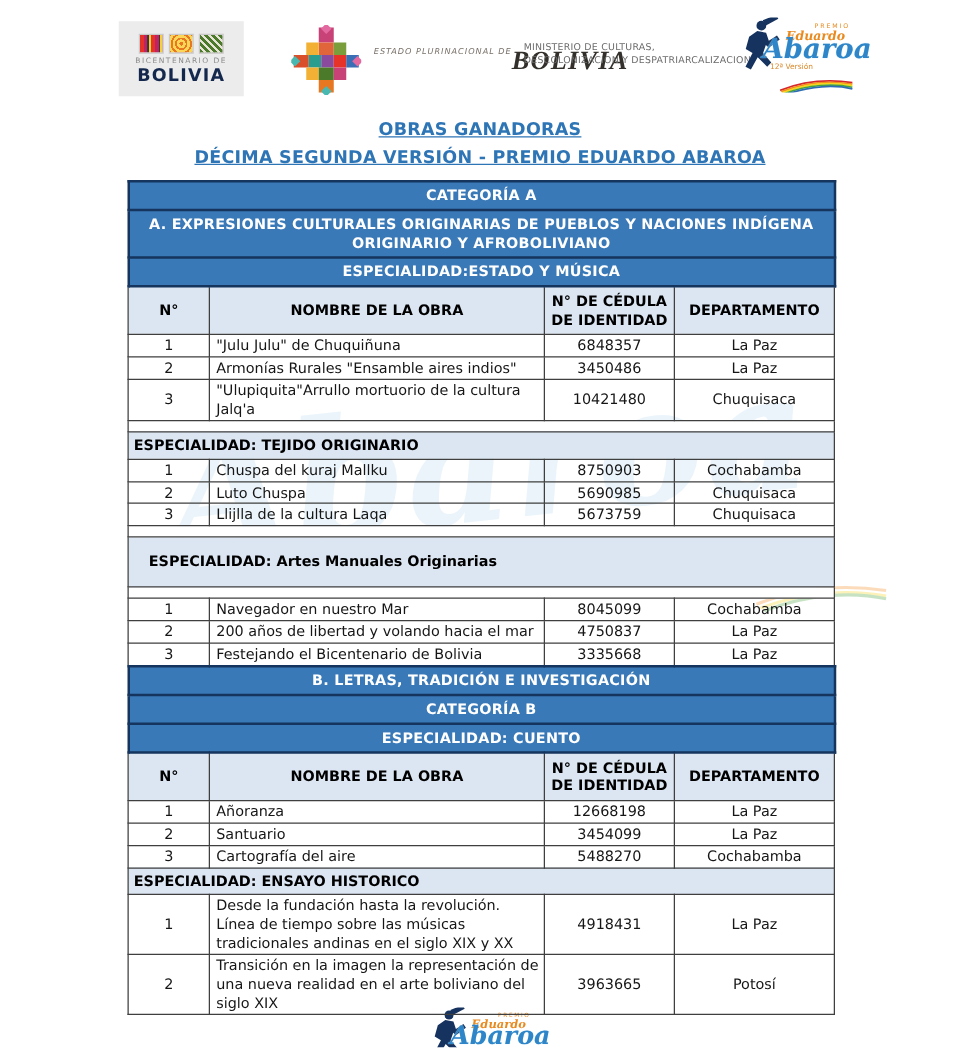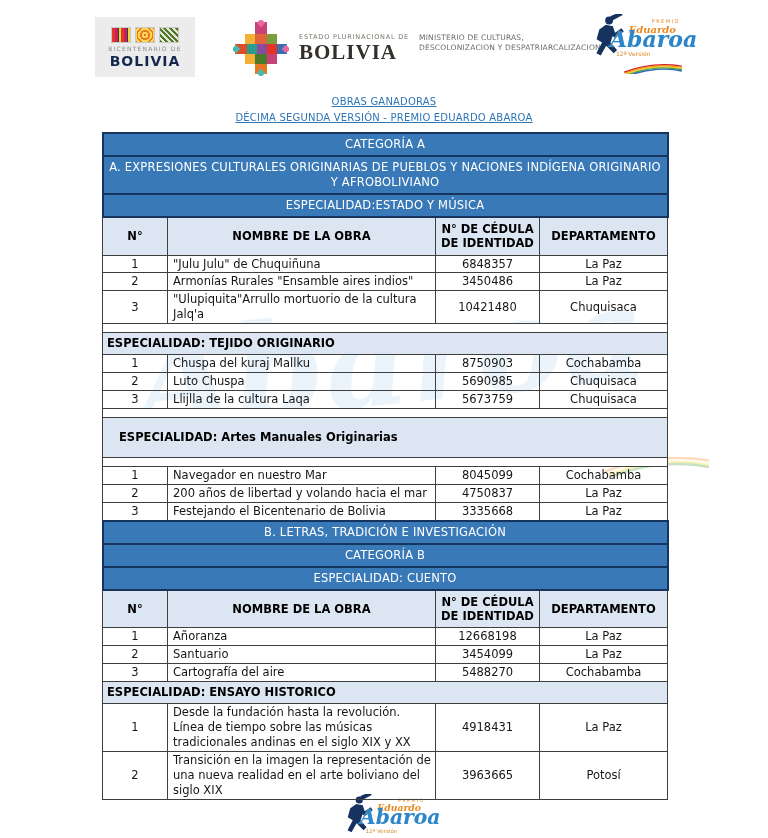--- a/index.html
+++ b/index.html
@@ -18,50 +18,50 @@
   .bicent-squares { display:flex; gap:4px; }
   .bicent-squares .sq { width:20px; height:16px; border:1px solid #c9c9c9; }
   .sq1 { background:repeating-linear-gradient(90deg,#e5332a 0 3px,#c02364 3px 6px,#3a3a3a 6px 7px,#f0d23c 7px 9px); }
   .sq2 { background:repeating-radial-gradient(circle at 50% 50%, #e87722 0 1.5px, #fcd757 1.5px 3.5px); }
   .sq3 { background:repeating-linear-gradient(45deg,#4b7a2b 0 2px,#e8e4d8 2px 4px),repeating-linear-gradient(-45deg,#3e6a24 0 2px,transparent 2px 4px); background-color:#e8e4d8; }
   .bicent-top { font-size:6px; letter-spacing:1.2px; color:#8a8a8a; white-space:nowrap; }
   .bicent-name { font-size:14px; font-weight:bold; color:#14284e; letter-spacing:1px; line-height:1; }
 
   .estado-group { position:absolute; left:233px; top:20px; display:flex; align-items:center; gap:10px; }
   .chakana { width:56px; height:56px; flex:0 0 auto; }
-  .estado-text { display:flex; flex-direction:column; }
+  .estado-text { display:flex; flex-direction:row;font-style:italic; }
   .estado-small { font-size:6.5px; letter-spacing:.8px; color:#7a726a; white-space:nowrap; }
   .estado-name { font-family:"Liberation Serif", serif; font-size:21px; font-weight:bold; color:#33302b; letter-spacing:1px; line-height:1.05; }
 
   .ministry { position:absolute; left:392px; top:33px; font-size:7.5px; line-height:1.35; color:#6b6b6b; letter-spacing:.2px;margin-left:27px; }
 
   
   .abaroa-logo { position:relative; width:96px; height:64px; }
   .abaroa-logo.header-pos { position:absolute; left:588px; top:14px; }
   .figure-svg { position:absolute; left:0; top:0; width:40px; height:50px; }
   .abaroa-text { position:absolute; left:22px; top:4px; width:74px; }
   .premio-word { display:block; font-size:5px; letter-spacing:1.5px; color:#e98a1f; text-align:right; padding-right:4px; }
   .eduardo-word { display:block; font-family:"DejaVu Serif", serif; font-style:italic; font-weight:bold; font-size:10px; color:#e98a1f; text-align:right; padding-right:8px; margin-bottom:-7px; }
   .abaroa-word { display:block; font-family:"DejaVu Serif", serif; font-style:italic; font-weight:bold; font-size:22px; color:#2e86c8; line-height:1; text-shadow:0 0 1px #bfe0f5; }
   .version-word { display:block; font-size:6px; color:#d98a2b; margin:0 0 0 6px; }
   .swoosh-svg { position:absolute; right:0; bottom:4px; width:62px; height:14px; }
 
   
   .titles { text-align:center; margin-top:2px; }
-  .titles .t { font-size:10px; font-weight:normal; color:#2e75b6; text-decoration:underline; line-height:1.55; letter-spacing:.2px; }
+  .titles .t { font-size:14px; font-weight:bold; color:#2e75b6; text-decoration:underline; line-height:1.55; letter-spacing:.2px; }
 
   
   .table-wrap { position:relative; width:565px; margin:7px auto 0 auto; }
   .watermark { position:absolute; left:30px; top:150px; font-family:"DejaVu Serif", serif;
     font-style:italic; font-weight:bold; font-size:130px; color:#8ec6e8; opacity:.18;
     transform:rotate(-6deg); pointer-events:none; white-space:nowrap; z-index:0; }
   .wm-swoosh { position:absolute; left:500px; top:310px; width:110px; height:40px; opacity:.30; pointer-events:none; z-index:0; }
   table.doc-table { position:relative; z-index:1; border-collapse:collapse; width:565px; table-layout:fixed; }
   .doc-table td { border:1px solid #3f3f3f; font-size:11.5px; color:#161616; padding:1px 3px; vertical-align:middle; line-height:1.3; word-wrap:break-word; }
-  tr.category td { background:#3a79b7; color:#ffffff; font-weight:normal; text-align:center;
+  tr.category td { background:#3a79b7; color:#ffffff; font-weight:bold; text-align:center;
     border:2px solid #15355f; padding:3px 2px; letter-spacing:.2px; }
   tr.specialty td { background:#dce6f2; color:#000; font-weight:bold; text-align:left; padding:3px 4px; }
   tr.specialty.tall td { padding:12px 16px; }
   tr.header td { background:#dce6f2; color:#000; font-weight:bold; text-align:center; padding:4px 2px; line-height:1.25; }
   tr.spacer td { height:9px; padding:0; background:#fff; }
   td.col-n, td.col-ci, td.col-dep { text-align:center; }
   td.col-obra { text-align:left; padding-left:5px; }
 
   
   .footer-logo { display:flex; justify-content:center; margin-top:-6px; }

